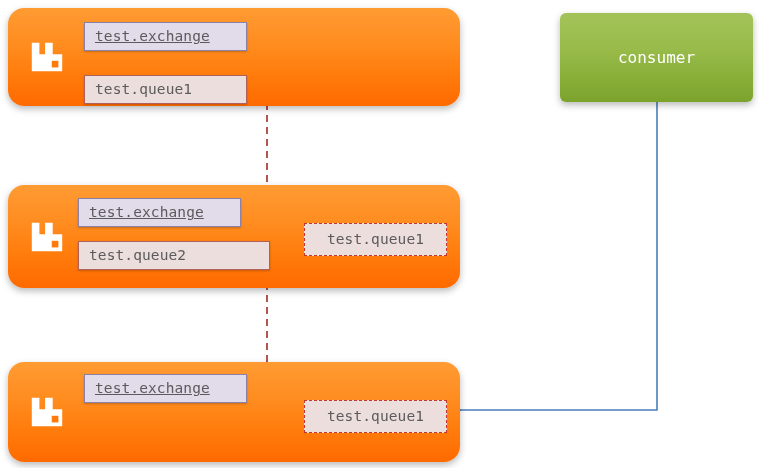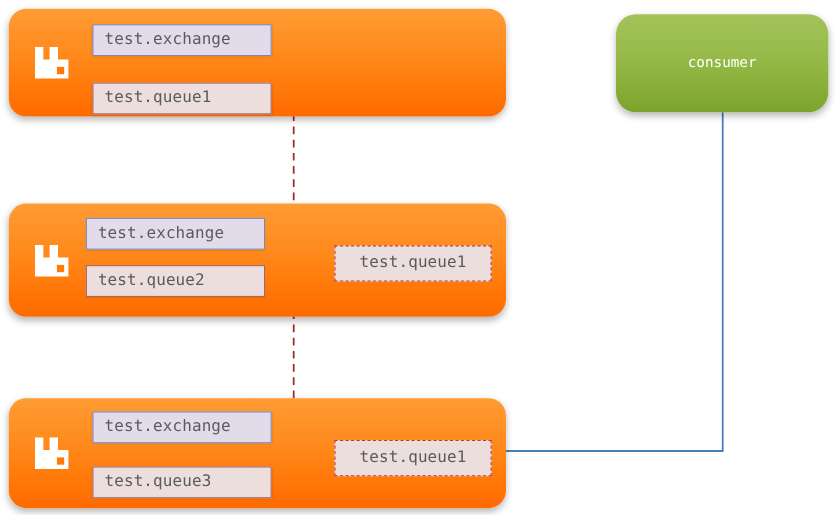--- a/index.html
+++ b/index.html
@@ -62,45 +62,46 @@
     letter-spacing: 0.1px;
     color: #5b5b5b;
     padding: 0 10px;
     height: 29px;
     white-space: nowrap;
   }
   .chip.exchange {
     background: #e2dcea;
     border: 1px solid #8a82a8;
     box-shadow: 0 1px 2px rgba(0,0,0,0.22);
+    text-decoration: underline;
   }
   .chip.queue {
     background: #ecdedd;
     border: 1px solid #b0615a;
     box-shadow: 0 1px 2px rgba(0,0,0,0.22);
   }
   .chip.queue-ghost {
     background: #ecdedd;
     border: 1px dashed #c0392b;
     box-shadow: none;
     justify-content: center;
   }
 
   
   .consumer {
     position: absolute;
-    border-radius: 18px;
+    border-radius: 6px;
     background: linear-gradient(to bottom, #a3c359 0%, #98bb4b 40%, #8bb03a 70%, #7ba32c 100%);
     box-shadow: 0 3px 7px rgba(0,0,0,0.28);
     color: #ffffff;
     display: flex;
     flex-direction: column;
     align-items: center;
     justify-content: center;
-    font-size: 13px;
+    font-size: 16px;
     line-height: 1.32;
     z-index: 2;
     text-align: center;
   }
   .consumer span { display: block; }
 </style>
 </head>
 <body>
 
 <div id="canvas">
@@ -134,31 +135,30 @@
     <div class="chip exchange" style="left:76px; top:14px; width:163px;">test.exchange</div>
     <div class="chip queue" style="left:76px; top:67px; width:163px;">test.queue1</div>
   </div>
 
   <div class="broker" style="left:8px; top:185px; width:452px; height:103px;">
     <svg class="rmq-logo" viewBox="0 0 40 40">
       <path d="M4,5 L12,5 L12,17 L18,17 L18,5 L26,5 L26,17 L36,17 L36,35 L4,35 Z" fill="#ffffff"></path>
       <rect x="25" y="24" width="7" height="7" fill="#ff7a0d"></rect>
     </svg>
     <div class="chip exchange" style="left:70px; top:13px; width:163px;">test.exchange</div>
-    <div class="chip queue" style="left:70px; top:56px; width:163px;">test.queue2</div>
+    <div class="chip queue" style="left:70px; top:56px; width:192px;">test.queue2</div>
     <div class="chip queue-ghost" style="left:296px; top:38px; width:143px; height:33px;">test.queue1</div>
   </div>
 
   <div class="broker" style="left:8px; top:362px; width:452px; height:100px;">
     <svg class="rmq-logo" viewBox="0 0 40 40">
       <path d="M4,5 L12,5 L12,17 L18,17 L18,5 L26,5 L26,17 L36,17 L36,35 L4,35 Z" fill="#ffffff"></path>
       <rect x="25" y="24" width="7" height="7" fill="#ff7a0d"></rect>
     </svg>
     <div class="chip exchange" style="left:76px; top:12px; width:163px;">test.exchange</div>
-    <div class="chip queue" style="left:76px; top:62px; width:163px;">test.queue3</div>
     <div class="chip queue-ghost" style="left:296px; top:38px; width:143px; height:33px;">test.queue1</div>
   </div>
 
   <div class="consumer" style="left:560px; top:13px; width:193px; height:89px;">
     <span>consumer</span>
   </div>
 
 </div>
 
 </body></html>

